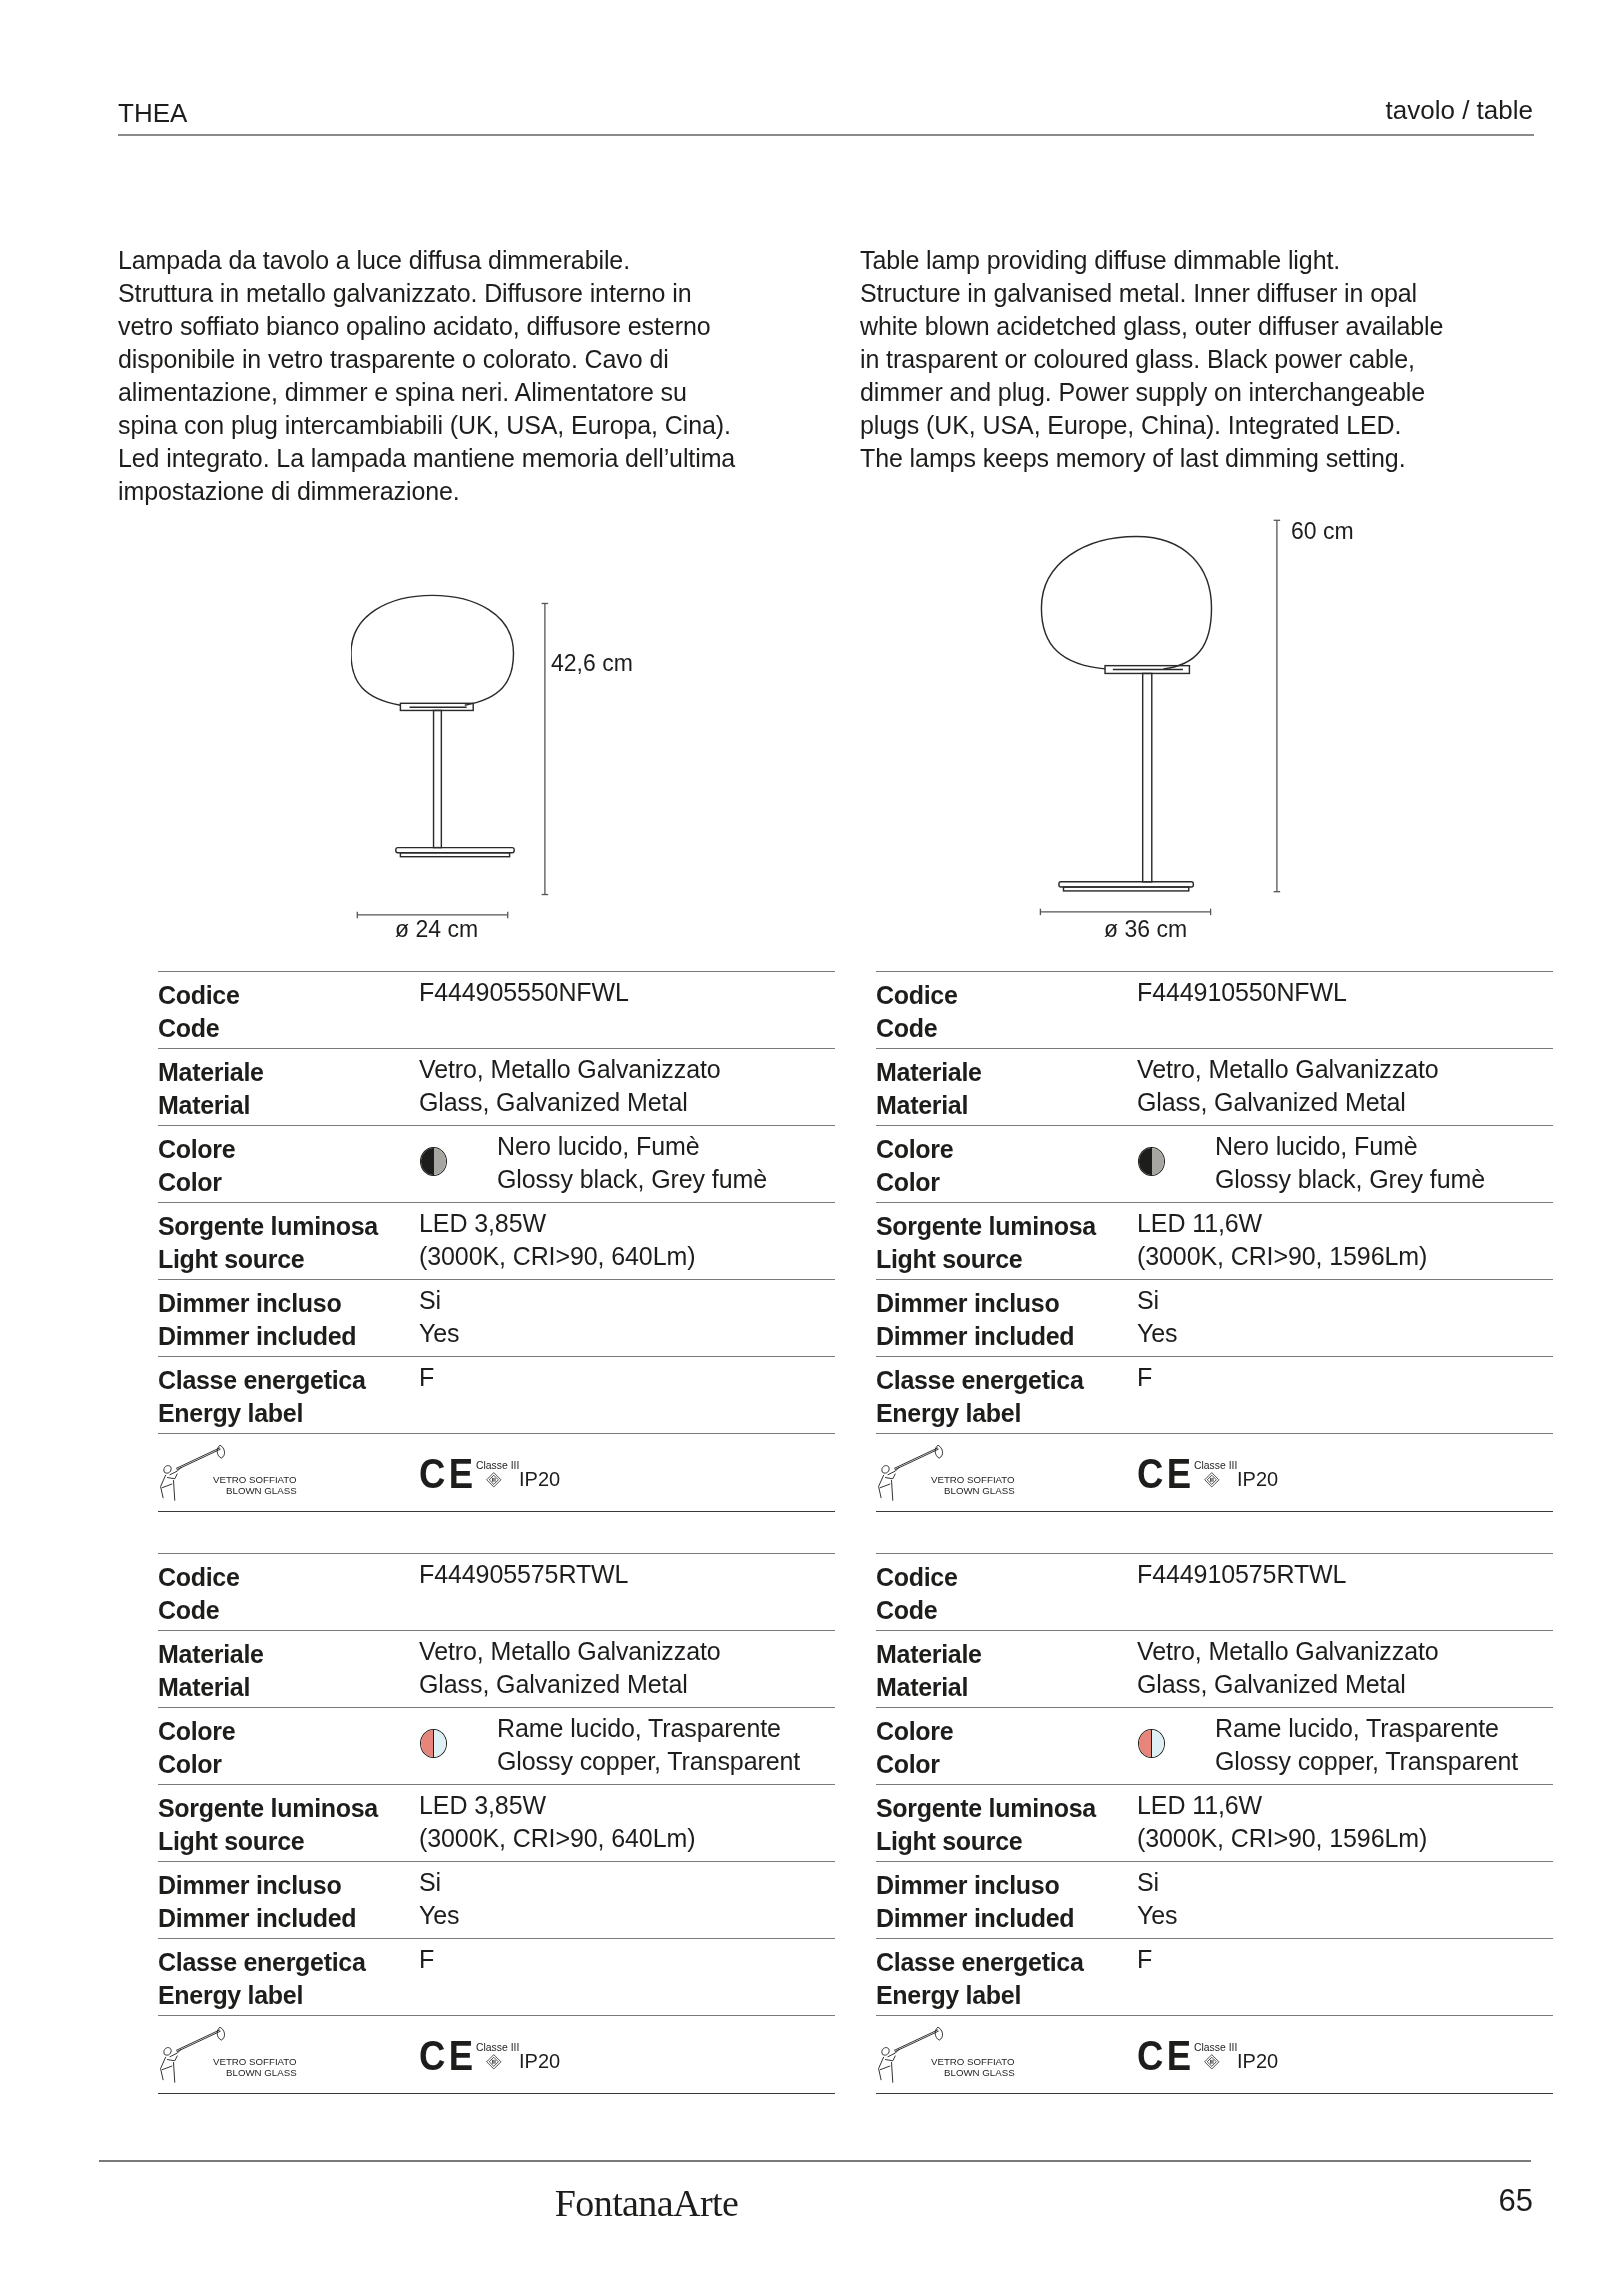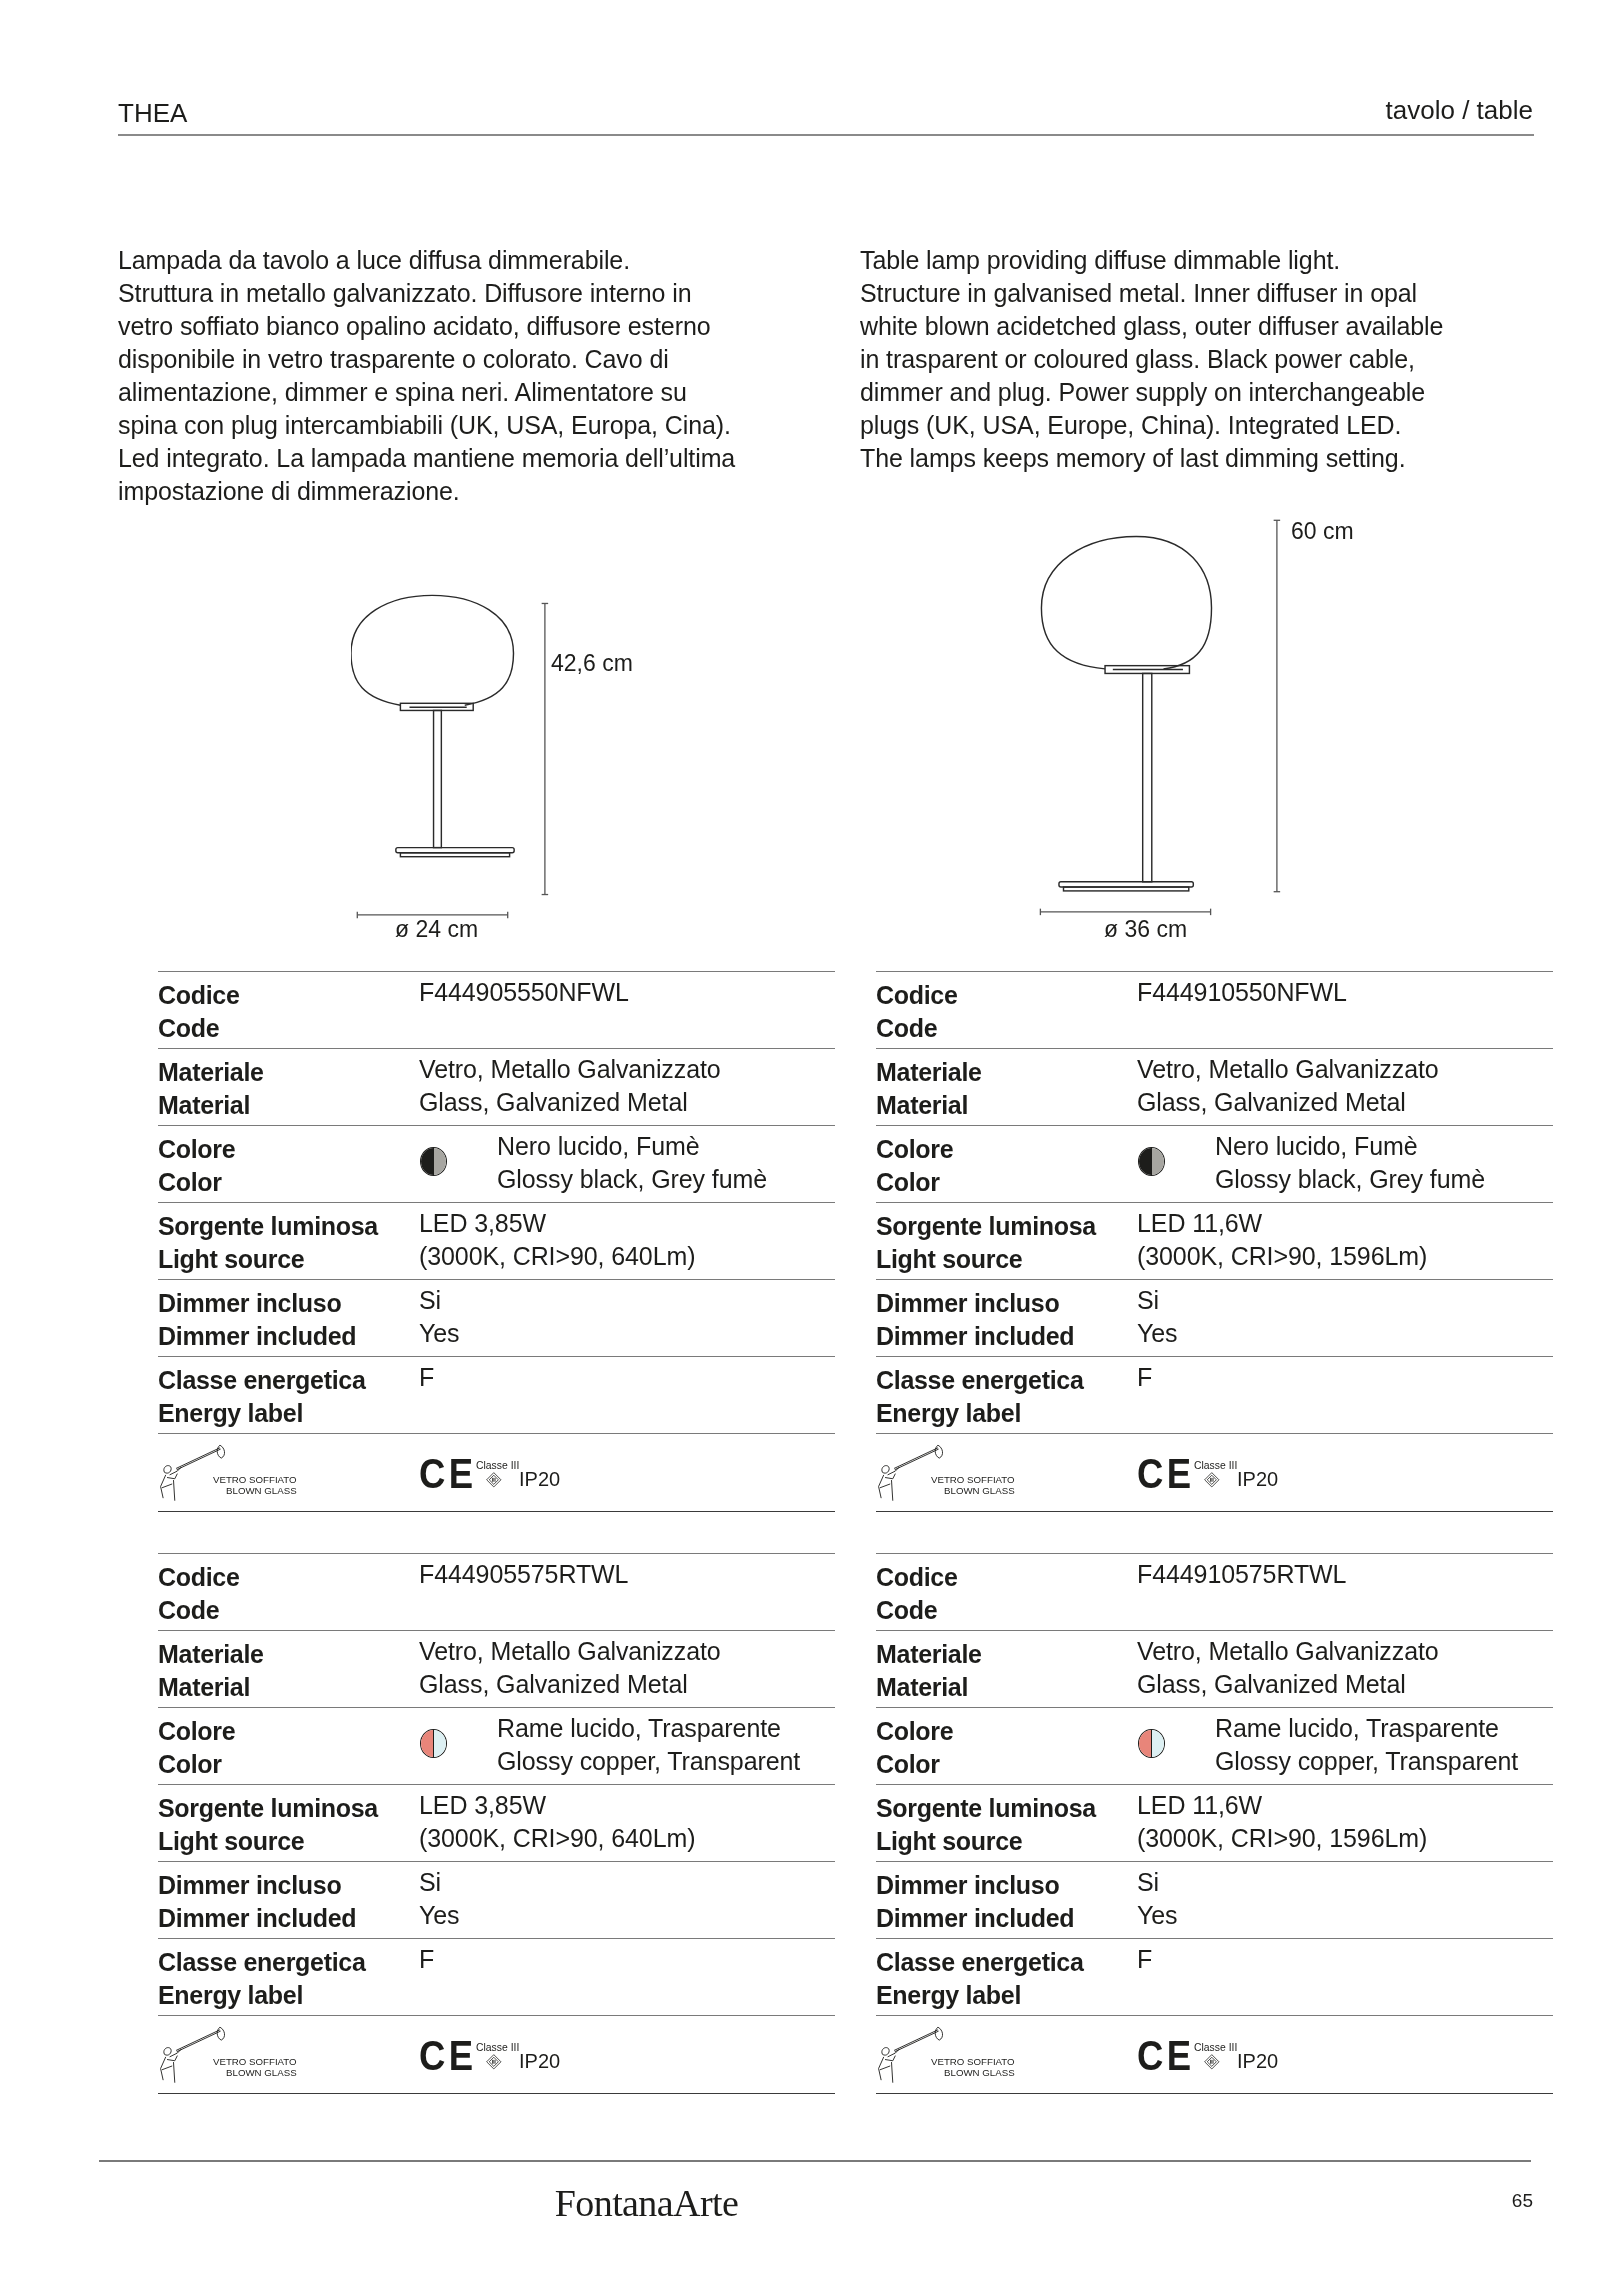--- a/index.html
+++ b/index.html
@@ -40,21 +40,21 @@
   .glass-text { position: absolute; left: 55px; top: 40px; font-size: 9.7px; line-height: 11px; }
   .glass-text span { display: block; text-align: right; }
   .ce-mark { position: absolute; left: 261px; top: 19.5px; font-size: 43px; line-height: 39px; font-weight: bold; letter-spacing: 3.9px; transform: scaleX(0.85); transform-origin: left top; }
   .classe-label { position: absolute; left: 318px; top: 26px; font-size: 10.4px; line-height: 11.7px; }
   .classe-icon { position: absolute; left: 328px; top: 38px; }
   .ip-label { position: absolute; left: 361px; top: 34px; font-size: 20px; line-height: 23.4px; }
 
   
   .foot-line { left: 99px; top: 2160px; width: 1432px; height: 1.9px; background: #7a7a7a; }
   .brand { left: 0; width: 1293px; top: 2182px; text-align: center; font-family: "Liberation Serif", "DejaVu Serif", serif; font-size: 38px; line-height: 42px; letter-spacing: -0.6px; }
-  .page-num { right: 90px; top: 2185px; font-size: 19px; line-height: 31px; }
+  .page-num { right: 90px; top: 2185px; font-size: 31px; line-height: 31px; }
 </style>
 </head>
 <body>
 
 <div class="abs hdr-title">THEA</div>
 <div class="abs hdr-cat">tavolo / table</div>
 <div class="abs hdr-line"></div>
 
 <div class="abs desc desc-it">Lampada da tavolo a luce diffusa dimmerabile.
 Struttura in metallo galvanizzato. Diffusore interno in

